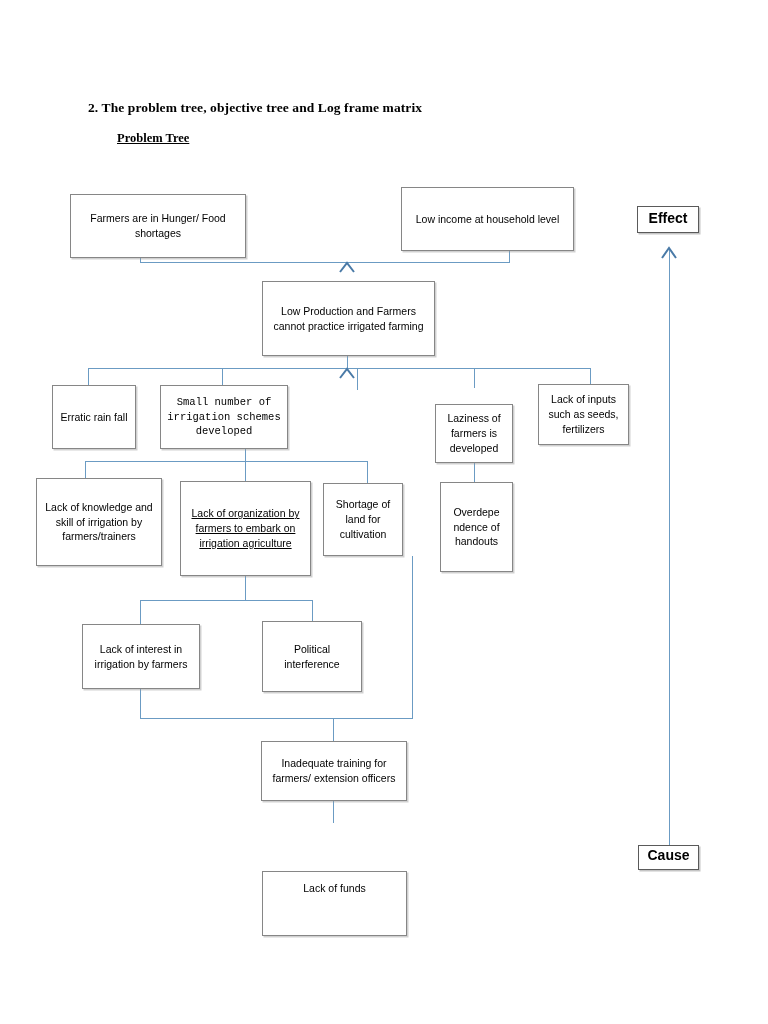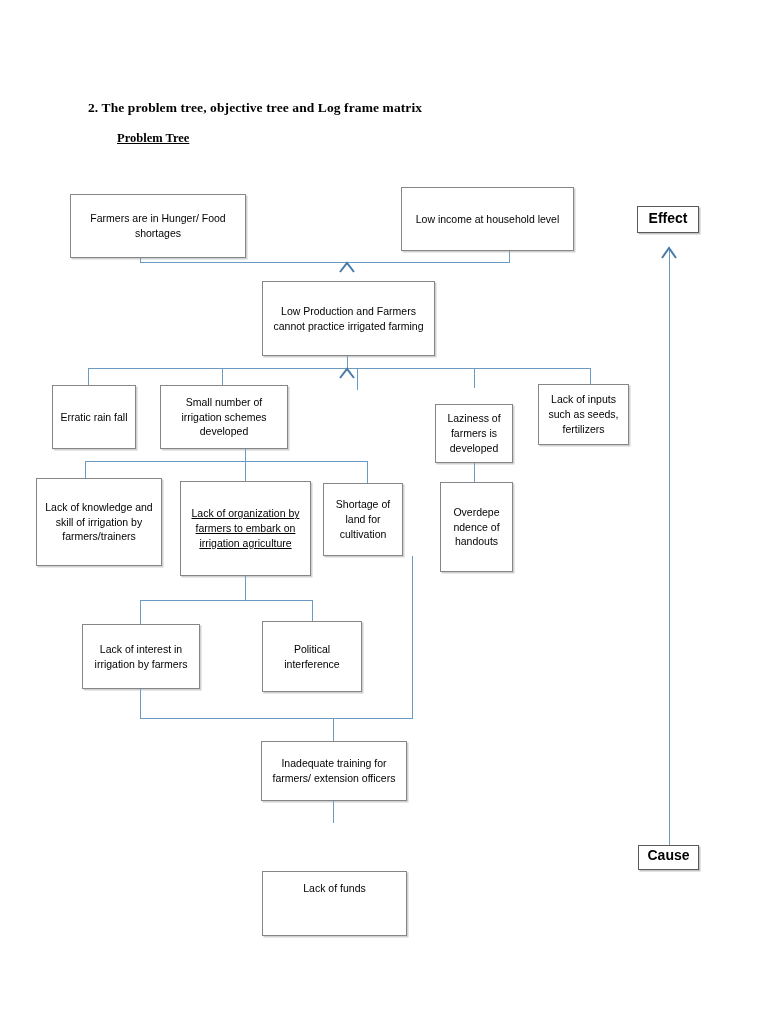--- a/index.html
+++ b/index.html
@@ -128,21 +128,21 @@
   </div>
 
   <div class="node" style="left:52px; top:385px; width:84px; height:64px;">
     <span class="label">Erratic rain fall</span>
   </div>
 
   <div class="node" style="left:262px; top:281px; width:173px; height:75px;">
     <span class="label">Low Production and Farmers cannot practice irrigated farming</span>
   </div>
 
-  <div class="node" style="left:160px; top:385px; width:128px; height:64px;">
+  <div class="node" style="left:160px; top:385px; width:128px; height:64px;font-family:Liberation Mono, monospace;">
     <span class="label">Small number of irrigation schemes developed</span>
   </div>
 
 
   <div class="node" style="left:435px; top:404px; width:78px; height:59px;">
     <span class="label">Laziness of farmers is developed</span>
   </div>
 
   <div class="node" style="left:538px; top:384px; width:91px; height:61px;">
     <span class="label">Lack of inputs such as seeds, fertilizers</span>

